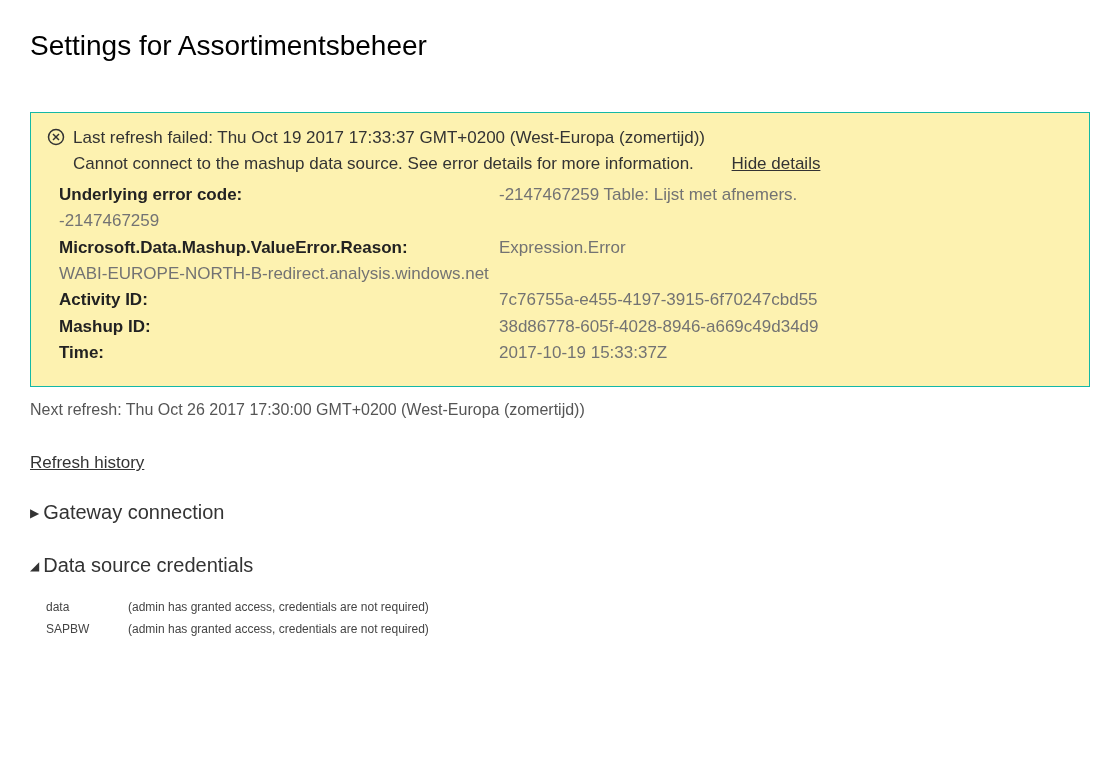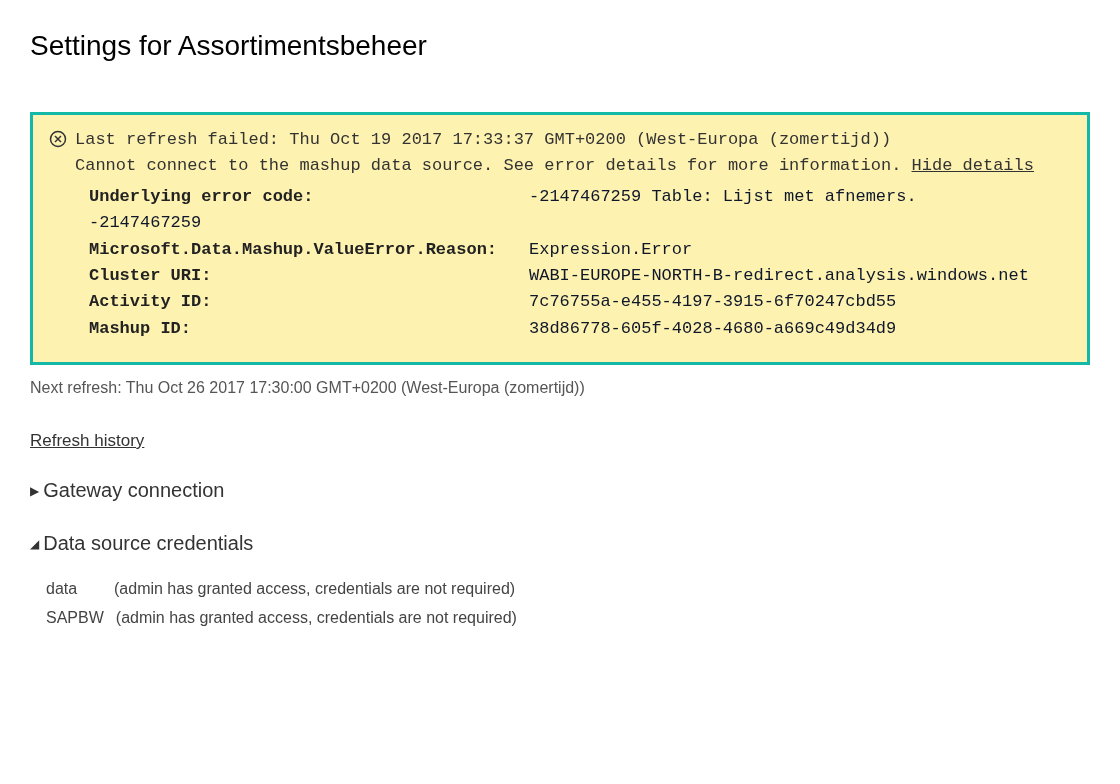--- a/index.html
+++ b/index.html
@@ -16,24 +16,23 @@
       width: 1120px;
     }
     .page-title {
       font-size: 28px;
       font-weight: 300;
       color: #000000;
       margin-bottom: 50px;
     }
     .error-box {
       background: #fdf2b0;
-      border: 3px solid #14b8a6;
+      border: 1px solid #14b8a6;
       padding: 12px 16px 20px 16px;
       margin-bottom: 14px;
-      font-family: Liberation Mono, monospace;
     }
     .error-header {
       display: flex;
       align-items: flex-start;
       gap: 8px;
     }
     .error-icon {
       flex-shrink: 0;
       margin-top: 3px;
     }
@@ -44,38 +43,39 @@
     .error-texts {
       flex: 1;
       font-size: 17px;
       line-height: 1.5;
       color: #333;
     }
     .hide-details {
       text-decoration: underline;
       cursor: pointer;
       color: #333;
+      margin-left: 33px;
     }
     .error-details {
       margin-top: 6px;
-      margin-left: 40px;
+      margin-left: 12px;
     }
     .error-row {
       display: flex;
       line-height: 1.55;
     }
     .error-label {
       font-weight: 600;
       width: 440px;
       flex-shrink: 0;
       color: #222;
     }
     .error-value {
       flex: 1;
-      color: #0f172a;
+      color: #737373;
     }
     .next-refresh {
       font-size: 16px;
       color: #555;
       margin-bottom: 34px;
     }
     .refresh-history {
       font-size: 17px;
       color: #333;
       text-decoration: underline;
@@ -96,23 +96,23 @@
     .triangle {
       font-size: 12px;
       display: inline-block;
     }
     .creds-table {
       margin-left: 16px;
       margin-top: 10px;
     }
     .creds-row {
       display: flex;
-      gap: 12px;
+      gap: 26px;
       line-height: 1.8;
-      font-size: 16px;
+      font-size: 12px;
       color: #444;
     }
     .creds-name {
       min-width: 56px;
     }
     .creds-note {
       color: #444;
     }
     .section-gateway {
       margin-bottom: 30px;
@@ -149,30 +149,33 @@
       <div class="error-value">-2147467259 Table: Lijst met afnemers.</div>
     </div>
     <div class="error-row">
       <div class="error-value">-2147467259</div>
     </div>
     <div class="error-row">
       <div class="error-label">Microsoft.Data.Mashup.ValueError.Reason:</div>
       <div class="error-value">Expression.Error</div>
     </div>
     <div class="error-row">
-      <div class="error-label">Cluster URI:</div>
       <div class="error-value">WABI-EUROPE-NORTH-B-redirect.analysis.windows.net</div>
     </div>
     <div class="error-row">
       <div class="error-label">Activity ID:</div>
       <div class="error-value">7c76755a-e455-4197-3915-6f70247cbd55</div>
     </div>
     <div class="error-row">
       <div class="error-label">Mashup ID:</div>
-      <div class="error-value">38d86778-605f-4028-4680-a669c49d34d9</div>
+      <div class="error-value">38d86778-605f-4028-8946-a669c49d34d9</div>
+    </div>
+    <div class="error-row">
+      <div class="error-label">Time:</div>
+      <div class="error-value">2017-10-19 15:33:37Z</div>
     </div>
   </div>
 </div>
 
 <div class="next-refresh">Next refresh: Thu Oct 26 2017 17:30:00 GMT+0200 (West-Europa (zomertijd))</div>
 
 <a class="refresh-history">Refresh history</a>
 
 <div class="section-header section-gateway">
   <span class="triangle">▶</span>

